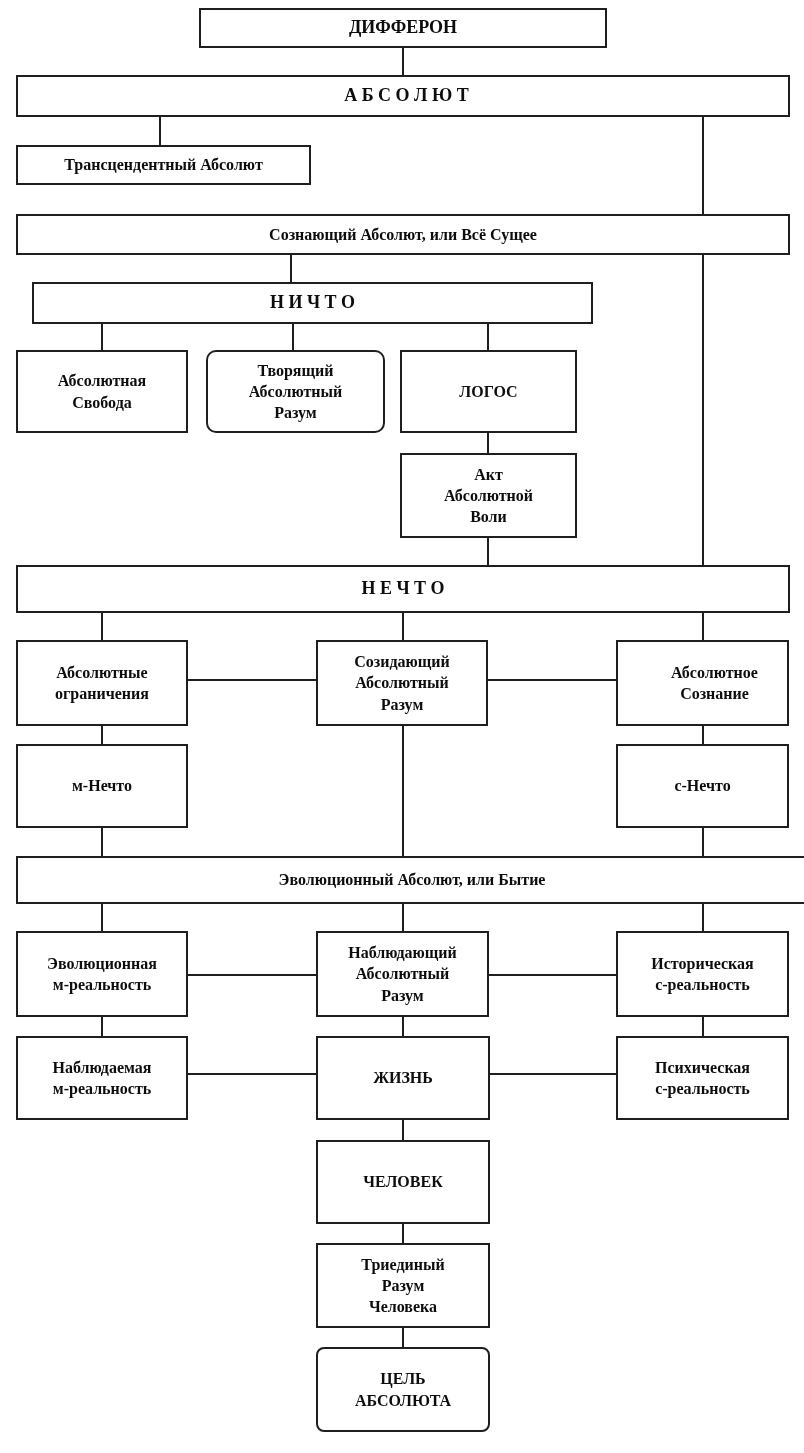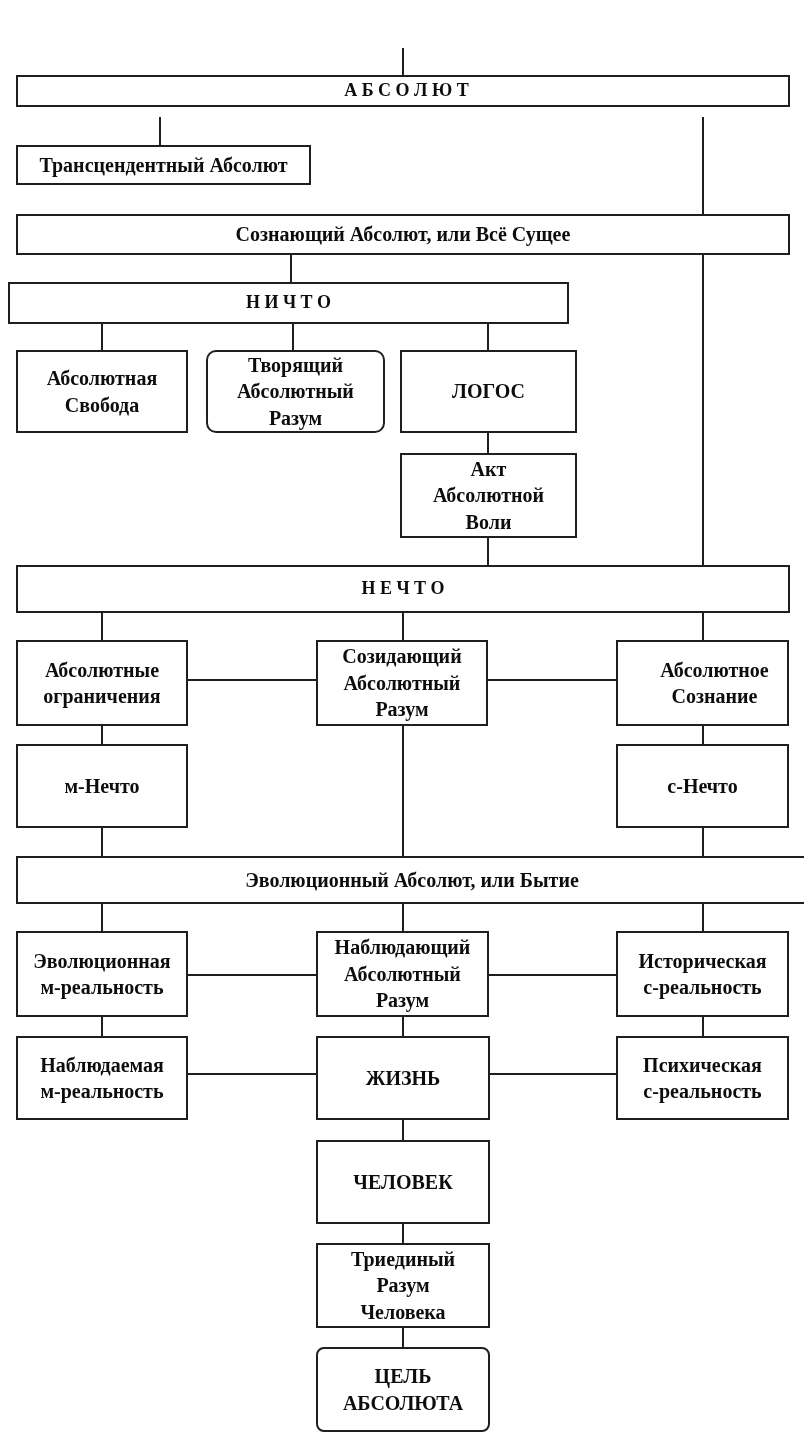--- a/index.html
+++ b/index.html
@@ -15,21 +15,21 @@
     font-family: "Liberation Serif", "DejaVu Serif", serif;
     overflow: hidden;
   }
   .box {
     position: absolute;
     box-sizing: border-box;
     border: 2px solid #1f1f1f;
     background: #ffffff;
     color: #0d0d0d;
     font-weight: 700;
-    font-size: 20px;
+    font-size: 16px;
     line-height: 1.32;
     text-align: center;
     display: flex;
     align-items: center;
     justify-content: center;
     white-space: pre-line;
     padding: 2px 4px;
   }
   .box.header {
     font-size: 18px;
@@ -71,24 +71,25 @@
     <div class="line v" style="left: 702px; top: 1017px; height: 19px; background: rgb(31, 31, 31);"></div>
     <div class="line v" style="left: 402px; top: 1120px; height: 20px; background: rgb(31, 31, 31);"></div>
     <div class="line v" style="left: 402px; top: 1224px; height: 19px; background: rgb(31, 31, 31);"></div>
     <div class="line v" style="left: 402px; top: 1328px; height: 19px; background: rgb(31, 31, 31);"></div>
     <div class="line h" style="left: 188px; top: 679px; width: 128px; background: rgb(31, 31, 31);"></div>
     <div class="line h" style="left: 488px; top: 679px; width: 128px; background: rgb(31, 31, 31);"></div>
     <div class="line h" style="left: 188px; top: 974px; width: 128px; background: rgb(31, 31, 31);"></div>
     <div class="line h" style="left: 489px; top: 974px; width: 127px; background: rgb(31, 31, 31);"></div>
     <div class="line h" style="left: 188px; top: 1073px; width: 128px; background: rgb(31, 31, 31);"></div>
     <div class="line h" style="left: 490px; top: 1073px; width: 126px; background: rgb(31, 31, 31);"></div>
-    <div class="box header" style="left: 16px; top: 75px; width: 774px; height: 32px; border-color: rgb(31, 31, 31); color: rgb(13, 13, 13); padding-left: 11px;">А Б С О Л Ю Т</div>
+    <div class="box header" style="left: 199px; top: 8px; width: 408px; height: 40px; border-color: rgb(31, 31, 31); color: rgb(13, 13, 13);">ДИФФЕРОН</div>
+    <div class="box header" style="left: 16px; top: 75px; width: 774px; height: 42px; border-color: rgb(31, 31, 31); color: rgb(13, 13, 13); padding-left: 11px;">А Б С О Л Ю Т</div>
     <div class="box" style="left: 16px; top: 145px; width: 295px; height: 40px; border-color: rgb(31, 31, 31); color: rgb(13, 13, 13);">Трансцендентный Абсолют</div>
     <div class="box" style="left: 16px; top: 214px; width: 774px; height: 41px; border-color: rgb(31, 31, 31); color: rgb(13, 13, 13);">Сознающий Абсолют, или Всё Сущее</div>
-    <div class="box header" style="left: 8px; top: 282px; width: 561px; height: 42px; border-color: rgb(31, 31, 31); color: rgb(13, 13, 13);">Н И Ч Т О</div>
+    <div class="box header" style="left: 32px; top: 282px; width: 561px; height: 42px; border-color: rgb(31, 31, 31); color: rgb(13, 13, 13);">Н И Ч Т О</div>
     <div class="box" style="left: 16px; top: 350px; width: 172px; height: 83px; border-color: rgb(31, 31, 31); color: rgb(13, 13, 13);">Абсолютная
 Свобода</div>
     <div class="box" style="left: 206px; top: 350px; width: 179px; height: 83px; border-color: rgb(31, 31, 31); color: rgb(13, 13, 13); border-radius: 10px;">Творящий
 Абсолютный
 Разум</div>
     <div class="box" style="left: 400px; top: 350px; width: 177px; height: 83px; border-color: rgb(31, 31, 31); color: rgb(13, 13, 13);">ЛОГОС</div>
     <div class="box" style="left: 400px; top: 453px; width: 177px; height: 85px; border-color: rgb(31, 31, 31); color: rgb(13, 13, 13);">Акт
 Абсолютной
 Воли</div>
     <div class="box header" style="left: 16px; top: 565px; width: 774px; height: 48px; border-color: rgb(31, 31, 31); color: rgb(13, 13, 13);">Н Е Ч Т О</div>

